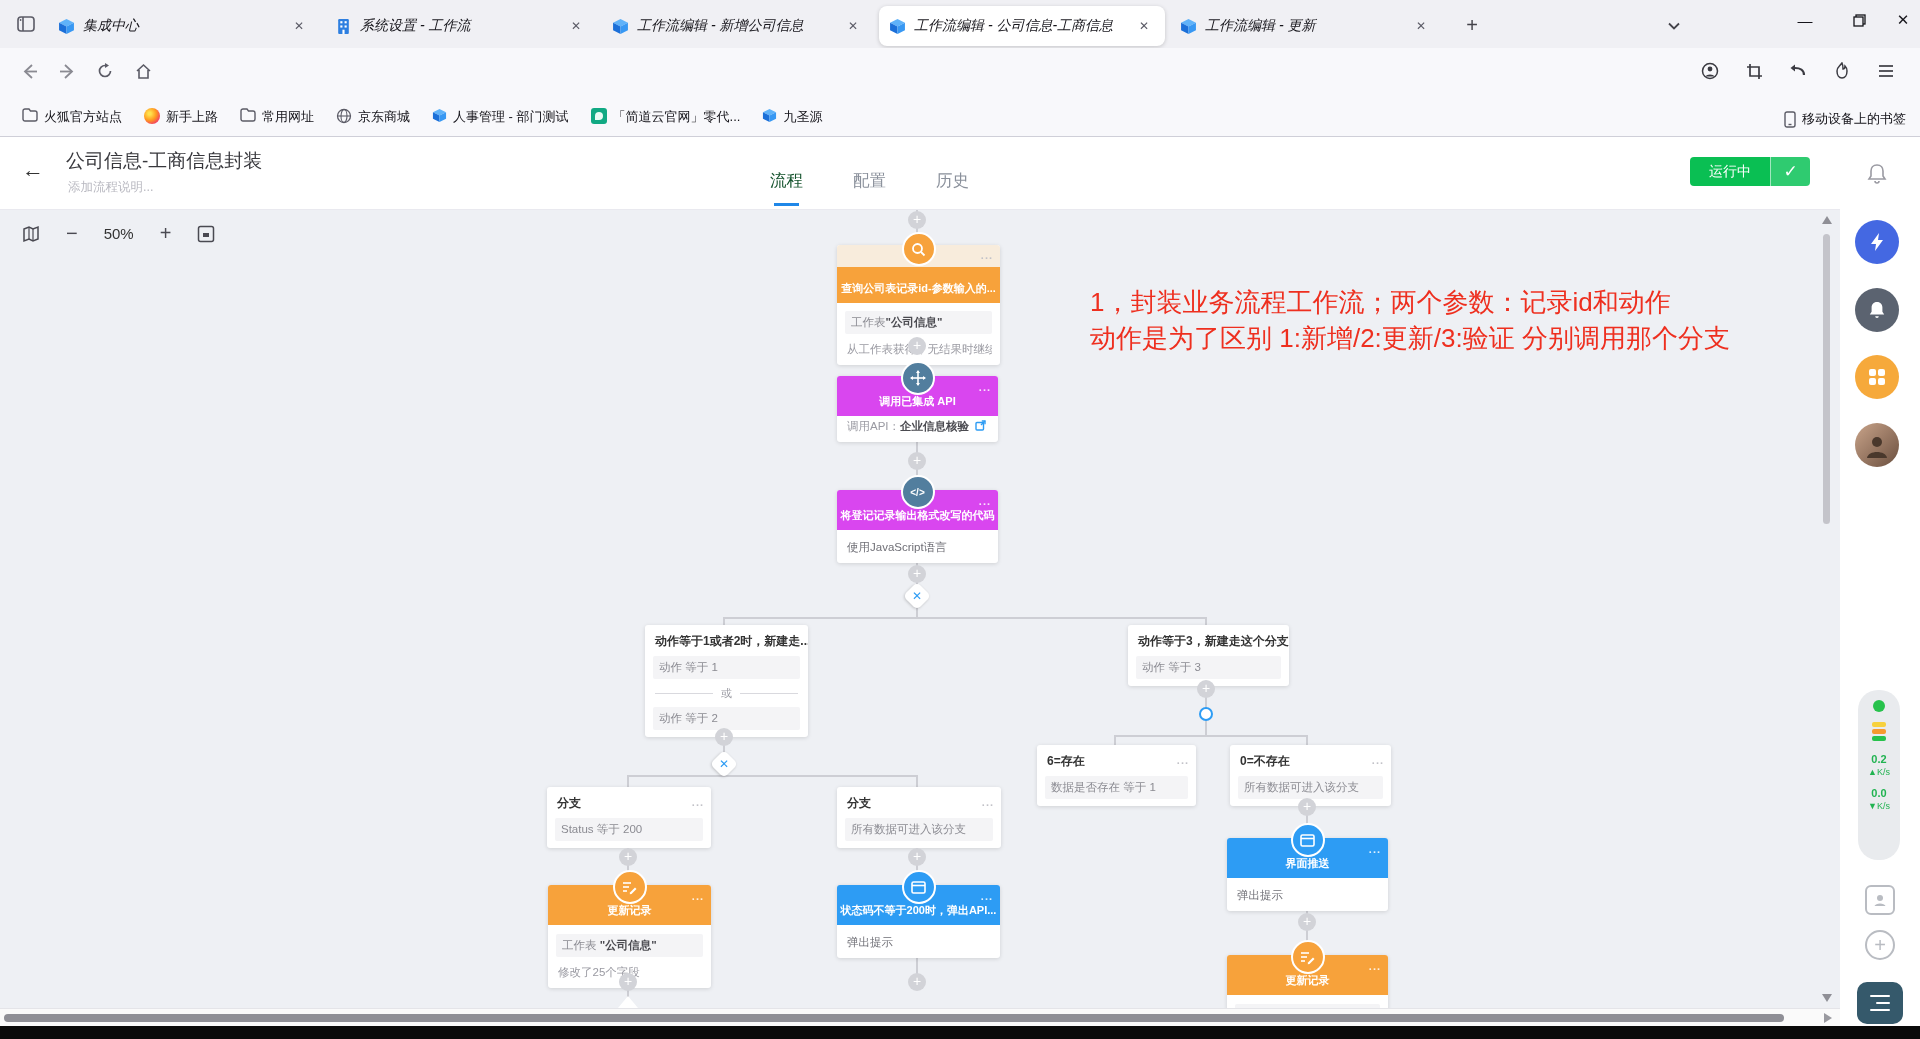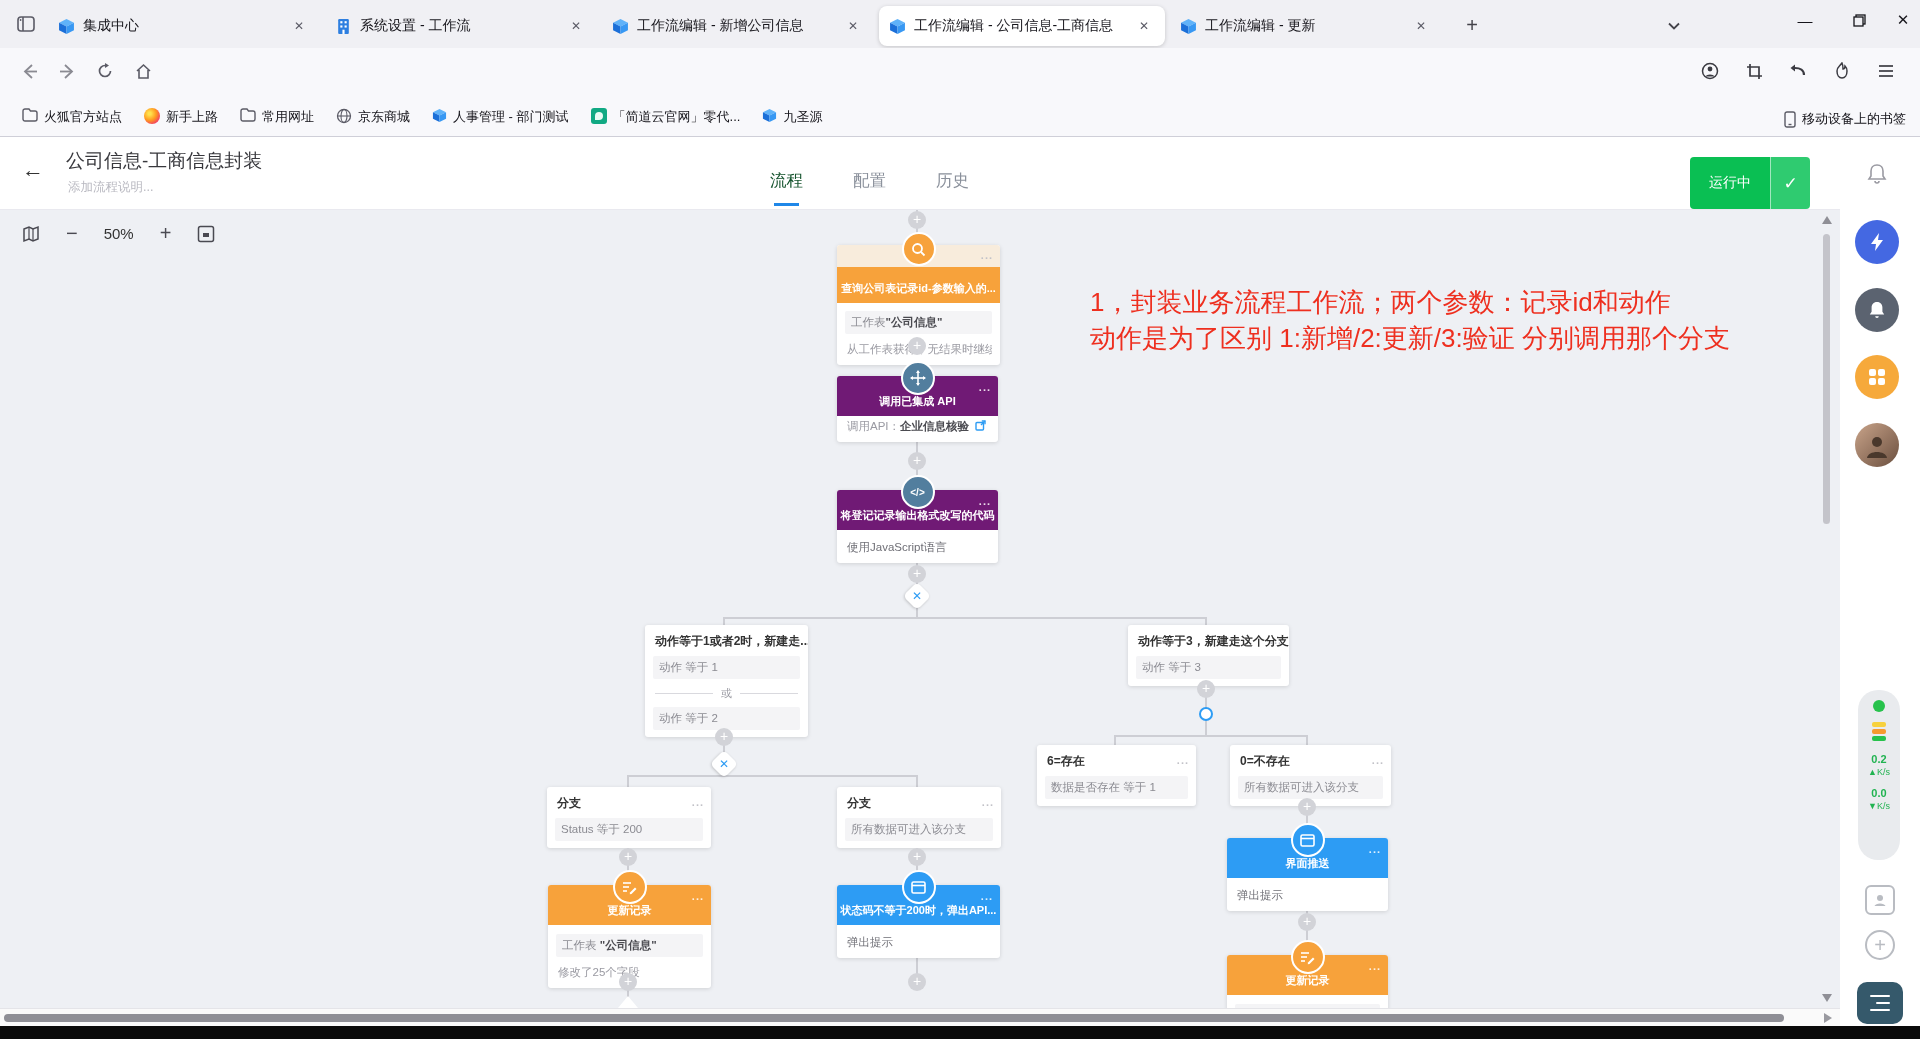--- a/index.html
+++ b/index.html
@@ -5,21 +5,21 @@
   * { margin:0; padding:0; box-sizing:border-box; }
   html,body { width:1920px; height:1039px; overflow:hidden; background:#fff;
     font-family:"Liberation Sans","DejaVu Sans",sans-serif; }
 
   
   #tabbar { position:absolute; left:0; top:0; width:1920px; height:48px; background:#f0f0f4; }
   .fxview { position:absolute; left:12px; top:10px; width:28px; height:28px; border-radius:6px; display:flex; align-items:center; justify-content:center; }
   .tab { position:absolute; top:6px; height:40px; border-radius:8px; display:flex; align-items:center; padding:0 10px; color:#15141a; font-size:14px; }
   .tab.active { background:#fff; box-shadow:0 1px 4px rgba(0,0,0,.18); }
   .tab .favicon { width:17px; height:17px; margin-right:8px; flex:0 0 auto; }
-  .tab .t-label { white-space:nowrap; overflow:hidden; text-overflow:clip; flex:1 1 auto; }
+  .tab .t-label { white-space:nowrap; overflow:hidden; text-overflow:clip; flex:1 1 auto;font-style:italic; }
   .tab .t-close { margin-left:10px; color:#5b5b66; font-size:12px; width:22px; height:22px; line-height:22px; text-align:center; border-radius:4px; flex:0 0 auto; }
   .newtab { position:absolute; top:12px; width:28px; height:28px; text-align:center; line-height:26px; font-size:20px; color:#44434a; border-radius:6px; }
   .tb-ico { position:absolute; top:12px; width:28px; height:28px; display:flex; align-items:center; justify-content:center; color:#44434a; }
   #navbar { position:absolute; left:0; top:48px; width:1920px; height:44px; background:#f8f8fb; }
   .nav-ico { position:absolute; top:8px; width:30px; height:30px; display:flex; align-items:center; justify-content:center; border-radius:6px; color:#5b5b66; }
   #urlbar { position:absolute; left:335px; top:53px; width:1210px; height:34px; background:#f0f0f4; border-radius:8px; display:flex; align-items:center; padding:0 10px; }
   #urlbar .url-host { color:#15141a; font-size:15px; }
   #urlbar .url-path { color:#8f8f9d; font-size:15px; flex:1 1 auto; white-space:nowrap; overflow:hidden; }
   #bookmarksbar { position:absolute; left:0; top:92px; width:1920px; height:45px; background:#f8f8fb; border-bottom:1px solid #cfcfd8; display:flex; align-items:flex-end; }
   .bm-row { display:flex; align-items:center; height:30px; margin-bottom:4px; }
@@ -29,21 +29,21 @@
 
   
   #pageheader { position:absolute; left:0; top:137px; width:1840px; height:73px; background:#fff; border-bottom:1px solid #e9e9ef; }
   #back-arrow { position:absolute; left:22px; top:20px; font-size:22px; color:#333; }
   #pg-title { position:absolute; left:66px; top:11px; font-size:19px; color:#38383d; }
   #pg-sub { position:absolute; left:68px; top:42px; font-size:12.5px; color:#b8b8c0; }
   .ph-tabs { position:absolute; left:770px; top:33px; display:flex; gap:50px; }
   .ph-tab { font-size:16.5px; color:#8a909b; position:relative; padding-bottom:14px; }
   .ph-tab.active { color:#14532d; }
   .ph-tab.active::after { content:""; position:absolute; left:4px; right:4px; bottom:0; height:3px; background:#1f87e8; }
-  #run-btn { position:absolute; left:1690px; top:20px; width:120px; height:52px; border-radius:4px; overflow:hidden; display:flex; }
+  #run-btn { position:absolute; left:1690px; top:20px; width:120px; height:29px; border-radius:4px; overflow:hidden; display:flex; }
   #run-btn .run-main { background:#0abf53; color:#fff; font-size:14px; display:flex; align-items:center; justify-content:center; flex:1; }
   #run-btn .run-check { width:40px; background:#2fcb70; color:#fff; display:flex; align-items:center; justify-content:center; font-size:17px; border-left:1px solid rgba(255,255,255,.55); }
 
   
   #canvas { position:absolute; left:0; top:210px; width:1840px; height:798px; background:#eef0f4; overflow:hidden; }
   .vline { position:absolute; width:2px; background:#cdced4; }
   .hline { position:absolute; height:2px; background:#cdced4; }
   .plus { position:absolute; width:18px; height:18px; border-radius:50%; background:#d2d3d8; color:#fff; font-size:14px; line-height:17px; text-align:center; }
   .xbadge { position:absolute; width:20px; height:20px; background:#fff; border-radius:5px; transform:rotate(45deg); box-shadow:0 1px 3px rgba(0,0,0,.2); }
   .xbadge span { position:absolute; inset:0; transform:rotate(-45deg); color:#2d9cf4; font-size:12px; font-weight:bold; text-align:center; line-height:20px; }
@@ -52,21 +52,21 @@
 
   .node { position:absolute; background:#fff; border-radius:3px; box-shadow:0 1px 4px rgba(0,0,0,.13); font-size:11.5px; }
   .node .menu { position:absolute; right:7px; top:5px; color:#c2c2c8; font-weight:bold; letter-spacing:1px; font-size:11px; }
   .node .menu.white { color:rgba(255,255,255,.85); }
   .n-title { font-weight:bold; color:#333; font-size:12px; padding:8px 26px 6px 10px; white-space:nowrap; overflow:hidden; }
   .gray-row { margin:0 8px 7px; background:#f4f4f6; border-radius:2px; padding:4px 6px; color:#8b8b92; white-space:nowrap; overflow:hidden; }
   .gray-row b { color:#4a4a50; font-weight:bold; }
   .plain-row { margin:0 8px 8px; color:#9a9aa2; white-space:nowrap; overflow:hidden; padding:1px 0 0 2px; }
   .chead { height:36px; color:#fff; font-weight:bold; font-size:11px; display:flex; align-items:flex-end; justify-content:center; padding-bottom:7px; border-radius:3px 3px 0 0; white-space:nowrap; overflow:hidden; }
   .chead.orange { background:#f7a23b; }
-  .chead.steel { background:#701a75; }
+  .chead.steel { background:#d946ef; }
   .chead.blue { background:#2d9cf4; }
   .badge { position:absolute; left:50%; margin-left:-17px; width:34px; height:34px; border-radius:50%; border:2px solid #fff; display:flex; align-items:center; justify-content:center; color:#fff; }
   .badge.orange { background:#f7a23b; }
   .badge.steel { background:#527e9e; }
   .badge.blue { background:#2d9cf4; }
   .divider-or { display:flex; align-items:center; margin:6px 10px; color:#9a9aa2; font-size:11px; }
   .divider-or::before, .divider-or::after { content:""; flex:1; height:1px; background:#d9d9de; }
   .divider-or span { padding:0 8px; }
 
   .ann { position:absolute; color:#ee2f1f; font-size:26px; line-height:36px; white-space:nowrap; }

